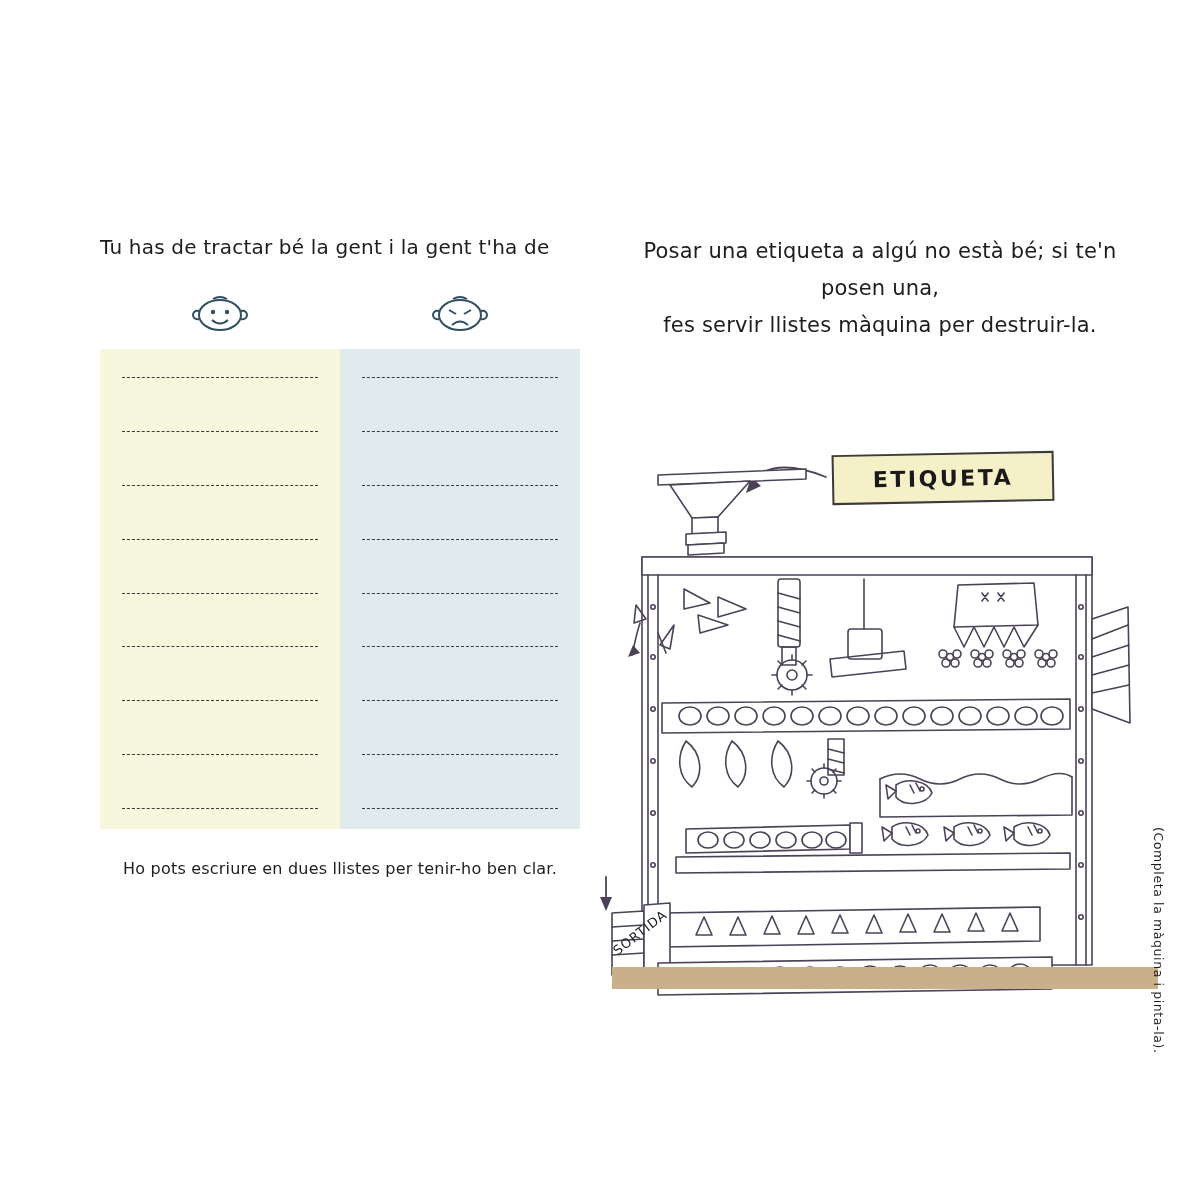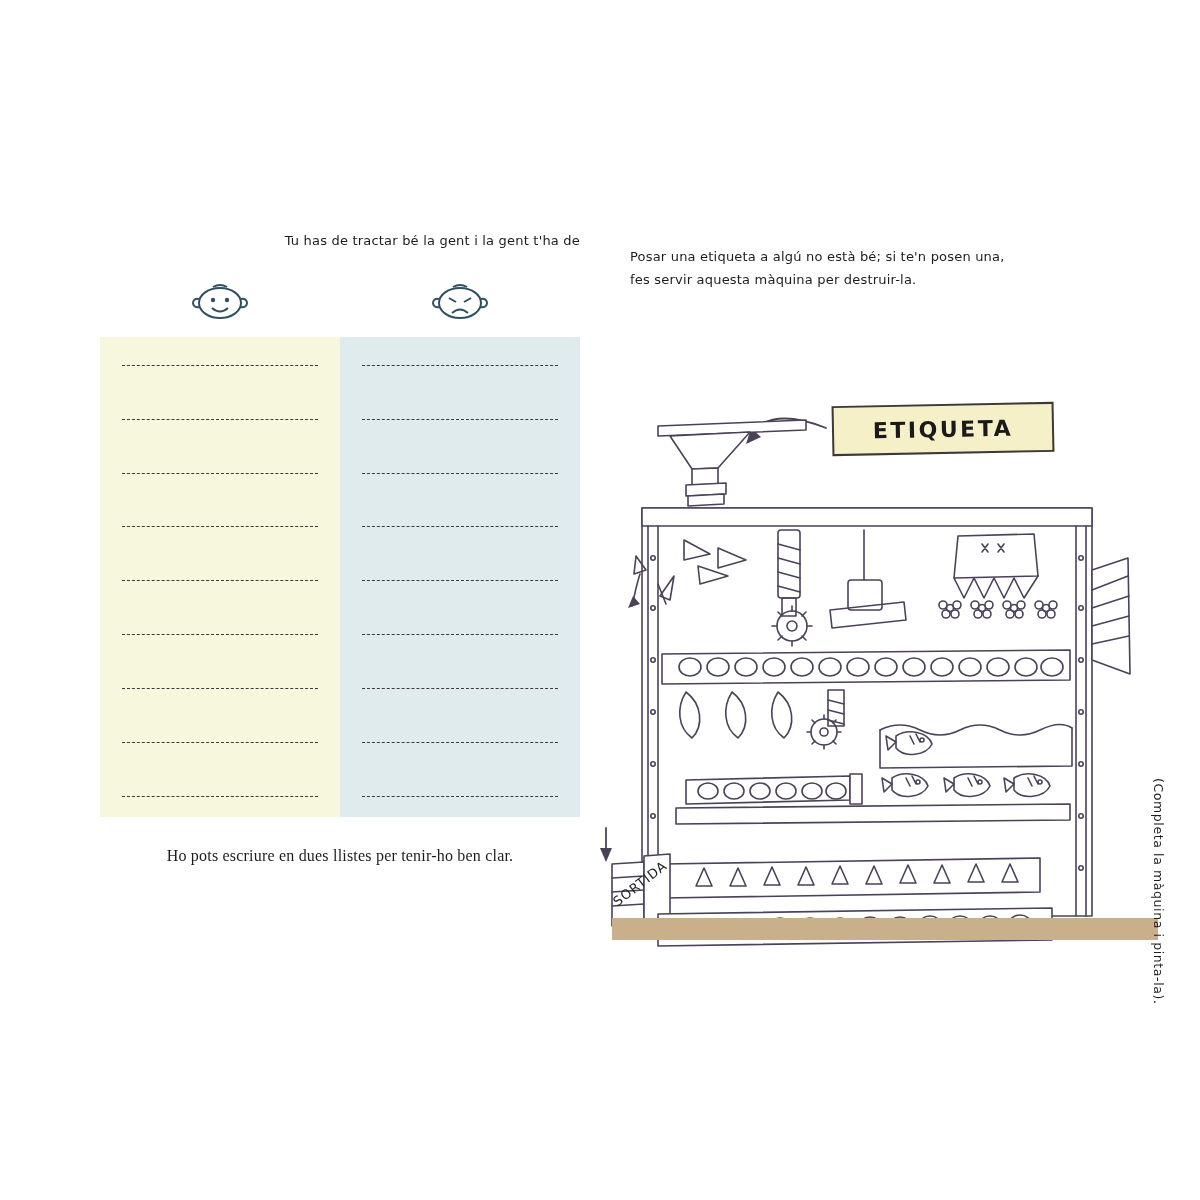--- a/index.html
+++ b/index.html
@@ -26,22 +26,22 @@
   
   .left-page {
     position: absolute;
     left: 100px;
     top: 230px;
     width: 480px;
     height: 720px;
   }
 
   .prompt {
-    text-align: right;
-    font-size: 13px;
+    text-align: left;
+    font-size: 20px;
     line-height: 1.75;
     color: #1d1d1d;
     letter-spacing: 0.2px;
     font-family: "DejaVu Sans", sans-serif;
   }
   .prompt span { display: block; }
 
   .faces-row {
     display: flex;
     margin-top: 22px;
@@ -75,38 +75,38 @@
     border-top: 1.6px dashed #3b3b3b;
     margin: 0 6px;
   }
 
   .footnote {
     margin-top: 30px;
     text-align: center;
     font-size: 16px;
     color: #1d1d1d;
     letter-spacing: 0.2px;
-    font-family: Liberation Serif, serif;
   }
 
   
   .right-page {
     position: absolute;
     left: 600px;
     top: 230px;
     width: 560px;
     height: 760px;
   }
   .right-prompt {
-    font-size: 13px;
+    text-align: center;
+    font-size: 21px;
     line-height: 1.75;
     color: #1d1d1d;
     letter-spacing: 0.2px;
     width: 500px;
-    margin: 16px auto;
+    margin: 3px auto;
   }
   .right-prompt span { display: block; }
 
   .machine-area {
     position: relative;
     width: 560px;
     height: 640px;
     margin-top: 14px;
   }
 
@@ -231,21 +231,21 @@
 
     </div>
 
     <div class="footnote">Ho pots escriure en dues llistes per tenir-ho ben clar.</div>
   </div>
 
   <div class="right-page">
 
     <div class="right-prompt">
       <span>Posar una etiqueta a algú no està bé; si te'n posen una,</span>
-      <span>fes servir aquesta màquina per destruir-la.</span>
+      <span>fes servir llistes màquina per destruir-la.</span>
     </div>
 
     <div class="machine-area">
 
       <svg width="560" height="640" viewBox="0 0 560 640">
         <g fill="none" stroke="#4b4258" stroke-width="1.6" stroke-linecap="round" stroke-linejoin="round">
 
           <path d="M226 120 C196 108, 168 106, 152 124" stroke-width="1.8"></path>
           <path d="M146 136 L151 120 L161 129 Z" fill="#4b4258" stroke="none"></path>
 

